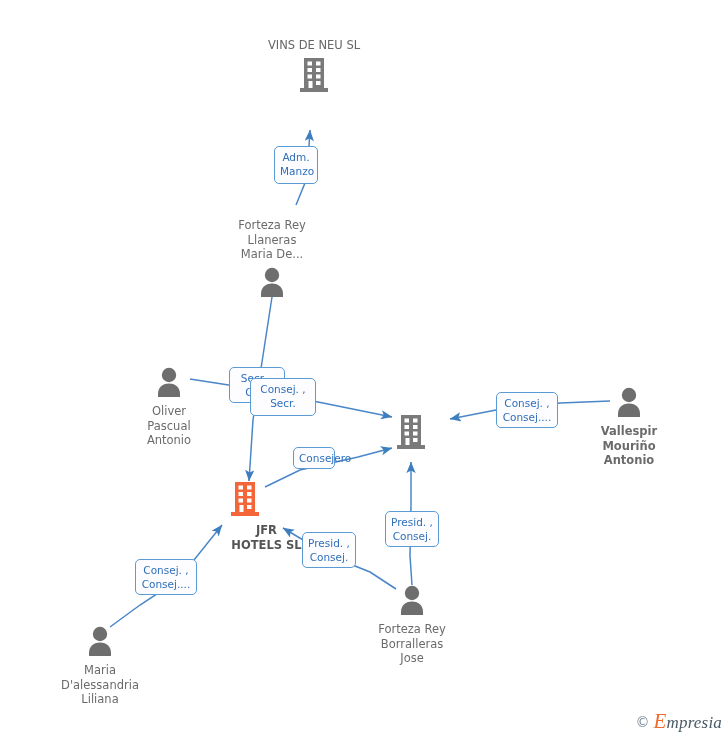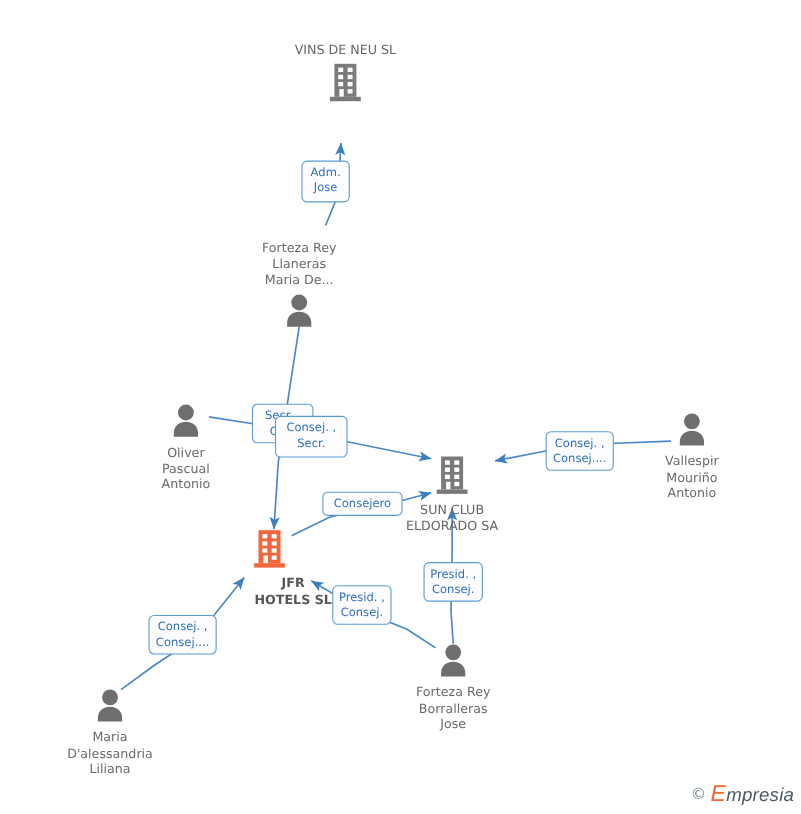--- a/index.html
+++ b/index.html
@@ -15,21 +15,21 @@
   .node.company .caption{color:#666666;}
   .node.company.focus .caption{color:#555555;font-weight:bold;margin-left:43px;}
 
   .edge-label{position:absolute;background:#fdfdff;border:1.4px solid #5b9bd5;
               border-radius:5px;color:#2f6fba;font-size:10.5px;line-height:14px;
               text-align:center;padding:3px 5px;white-space:pre-line;
               box-sizing:border-box;}
 
   .watermark{position:absolute;right:6px;bottom:6px;display:flex;align-items:center;gap:4px;}
   .watermark .c{color:#7a8a99;font-size:14px;}
-  .watermark .word{font-family:Liberation Sans, sans-serif;
+  .watermark .word{font-family:Liberation Serif, serif;
                    font-style:italic;font-size:17px;color:#4a5a66;letter-spacing:.2px;}
   .watermark .word .cap{color:#f06a2e;font-size:21px;}
 </style>
 </head>
 <body>
 
 <div id="canvas">
   <svg class="edges" viewBox="0 0 728 740">
     <defs>
       <marker id="arw" markerWidth="9" markerHeight="9" refX="7.4" refY="3.1" orient="auto" markerUnits="strokeWidth">
@@ -88,24 +88,22 @@
             <rect x="8.5" y="4.5" width="4.5" height="4" fill="#fff"></rect>
             <rect x="17" y="4.5" width="4.5" height="4" fill="#fff"></rect>
             <rect x="8.5" y="11" width="4.5" height="4" fill="#fff"></rect>
             <rect x="17" y="11" width="4.5" height="4" fill="#fff"></rect>
             <rect x="8.5" y="17.5" width="4.5" height="4" fill="#fff"></rect>
             <rect x="17" y="17.5" width="4.5" height="4" fill="#fff"></rect>
             <rect x="9.5" y="24" width="4" height="7" fill="#fff"></rect>
             <rect x="17" y="24" width="4.5" height="4" fill="#fff"></rect>
             <rect x="1" y="31" width="28" height="4" fill="#7a7a7a"></rect>
           </svg></span>
-        <div class="caption">SUN CLUB
-ELDORADO SA</div>
       </div>
-      <div class="node person" style="left: 569px; width: 120px; top: 374px;">
+      <div class="node person" style="left: 569px; width: 120px; top: 386px; font-weight: bold;">
         <span class="glyph"><svg width="30" height="32" viewBox="0 0 30 32" aria-hidden="true">
             <circle cx="15" cy="9" r="7.2" fill="#6e6e6e"></circle>
             <path d="M15 17.5c-7 0-11 4.6-11 10.2V31h22v-3.3c0-5.6-4-10.2-11-10.2z" fill="#6e6e6e"></path>
           </svg></span>
         <div class="caption">Vallespir
 Mouriño
 Antonio</div>
       </div>
       <div class="node company focus" style="left: 185px; width: 120px; top: 481px;">
         <span class="glyph"><svg width="30" height="36" viewBox="0 0 30 36" aria-hidden="true">
@@ -137,26 +135,26 @@
             <circle cx="15" cy="9" r="7.2" fill="#6e6e6e"></circle>
             <path d="M15 17.5c-7 0-11 4.6-11 10.2V31h22v-3.3c0-5.6-4-10.2-11-10.2z" fill="#6e6e6e"></path>
           </svg></span>
         <div class="caption">Maria
 D'alessandria
 Liliana</div>
       </div>
     </div>
   <div id="labels-layer">
       <div class="edge-label" style="left: 274px; top: 146px; width: 44px; min-height: 38px; z-index: 2;">Adm.
-Jose</div>
+Manzo</div>
       <div class="edge-label" style="left: 229px; top: 367px; width: 56px; min-height: 35px; z-index: 1;">Secr..,
 Co...</div>
       <div class="edge-label" style="left: 250px; top: 378px; width: 66px; min-height: 38px; z-index: 3;">Consej. ,
 Secr.</div>
-      <div class="edge-label" style="left: 293px; top: 447px; width: 73px; min-height: 21px; z-index: 2;">Consejero</div>
+      <div class="edge-label" style="left: 293px; top: 447px; width: 42px; min-height: 21px; z-index: 2;">Consejero</div>
       <div class="edge-label" style="left: 496px; top: 392px; width: 62px; min-height: 36px; z-index: 2;">Consej. ,
 Consej....</div>
       <div class="edge-label" style="left: 385px; top: 511px; width: 54px; min-height: 36px; z-index: 2;">Presid. ,
 Consej.</div>
       <div class="edge-label" style="left: 302px; top: 532px; width: 54px; min-height: 36px; z-index: 2;">Presid. ,
 Consej.</div>
       <div class="edge-label" style="left: 135px; top: 559px; width: 62px; min-height: 36px; z-index: 2;">Consej. ,
 Consej....</div>
     </div>
 

